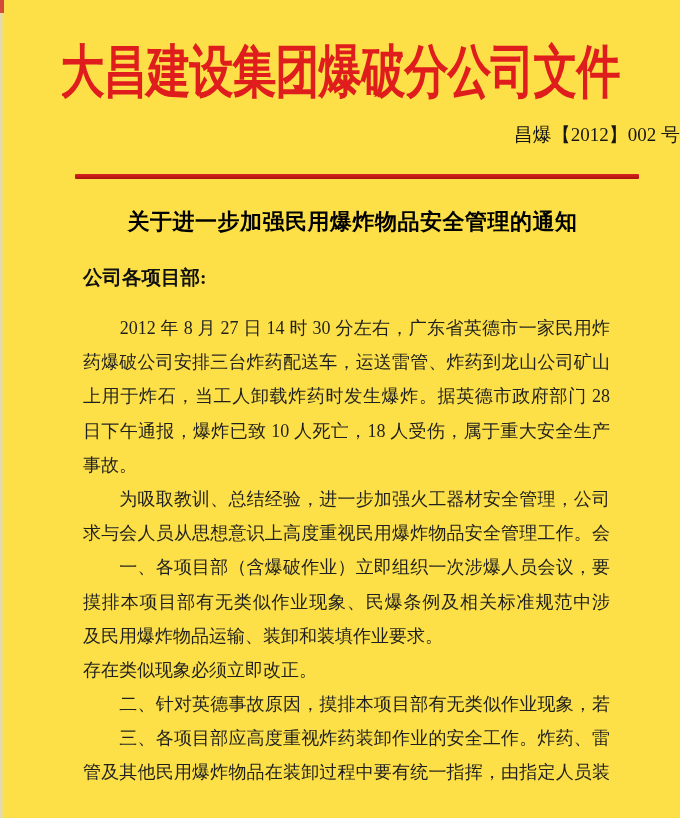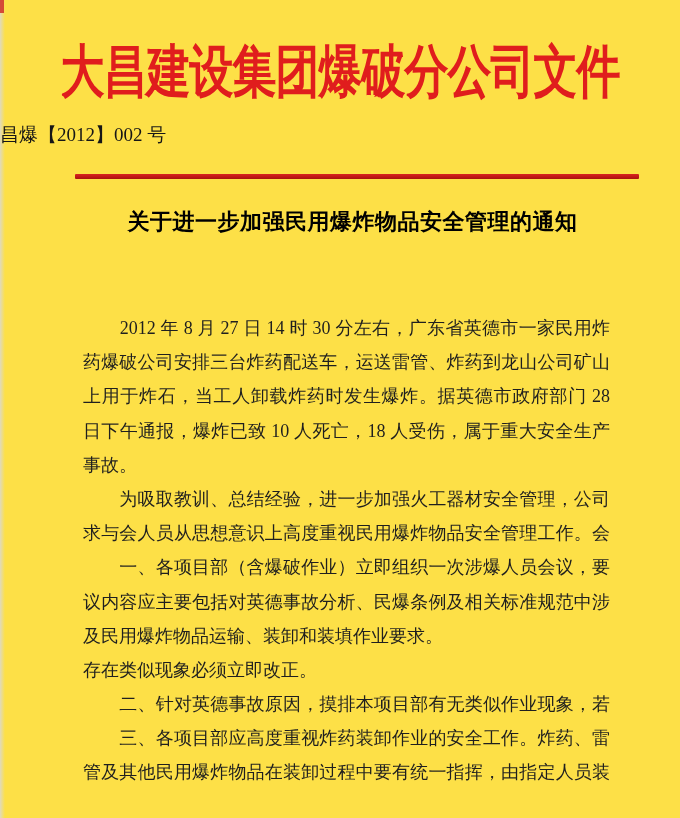--- a/index.html
+++ b/index.html
@@ -29,21 +29,21 @@
     font-weight:bold;
     font-size:44px;
     letter-spacing:-1px;
     line-height:44px;
     transform:scaleY(1.3);
     transform-origin:center top;
     white-space:nowrap;
   }
   .doc-number {
     position:absolute; left:0; top:122px; width:680px;
-    text-align:left;
+    text-align:right;
     font-size:19px; line-height:26px;
     color:#161616;
   }
   .red-line {
     position:absolute; left:75px; top:174px; width:564px; height:5px;
     background:linear-gradient(to bottom,#d8251f 0%, #c01713 60%, #a81411 100%);
     border-radius:1px;
   }
   .notice-title {
     position:absolute; left:83px; top:206px; width:527px;
@@ -86,39 +86,40 @@
   <div class="corner-mark"></div>
 
   <div class="doc-header" style="color:#e01d1d;">大昌建设集团爆破分公司文件</div>
 
   <div class="doc-number">昌爆【2012】002 号</div>
 
   <div class="red-line"></div>
 
   <div class="notice-title">关于进一步加强民用爆炸物品安全管理的通知</div>
 
+  <div class="addressee">公司各项目部:</div>
 
   <div class="body-block">
 
     <div class="bpara">
       <div class="bline">　　2012 年 8 月 27 日 14 时 30 分左右，广东省英德市一家民用炸</div>
       <div class="bline">药爆破公司安排三台炸药配送车，运送雷管、炸药到龙山公司矿山</div>
       <div class="bline">上用于炸石，当工人卸载炸药时发生爆炸。据英德市政府部门 28</div>
       <div class="bline">日下午通报，爆炸已致 10 人死亡，18 人受伤，属于重大安全生产</div>
       <div class="bline end">事故。</div>
     </div>
 
     <div class="bpara">
       <div class="bline">　　为吸取教训、总结经验，进一步加强火工器材安全管理，公司</div>
     </div>
 
     <div class="bpara">
       <div class="bline">求与会人员从思想意识上高度重视民用爆炸物品安全管理工作。会</div>
       <div class="bline">　　一、各项目部（含爆破作业）立即组织一次涉爆人员会议，要</div>
-      <div class="bline">议内容应主要包括对英德事故分析、民爆条例及相关标准规范中涉</div>
+      <div class="bline">摸排本项目部有无类似作业现象、民爆条例及相关标准规范中涉</div>
       <div class="bline end">及民用爆炸物品运输、装卸和装填作业要求。</div>
     </div>
 
     <div class="bpara">
       <div class="bline end">存在类似现象必须立即改正。</div>
       <div class="bline">　　二、针对英德事故原因，摸排本项目部有无类似作业现象，若</div>
     </div>
 
     <div class="bpara">
       <div class="bline">　　三、各项目部应高度重视炸药装卸作业的安全工作。炸药、雷</div>

